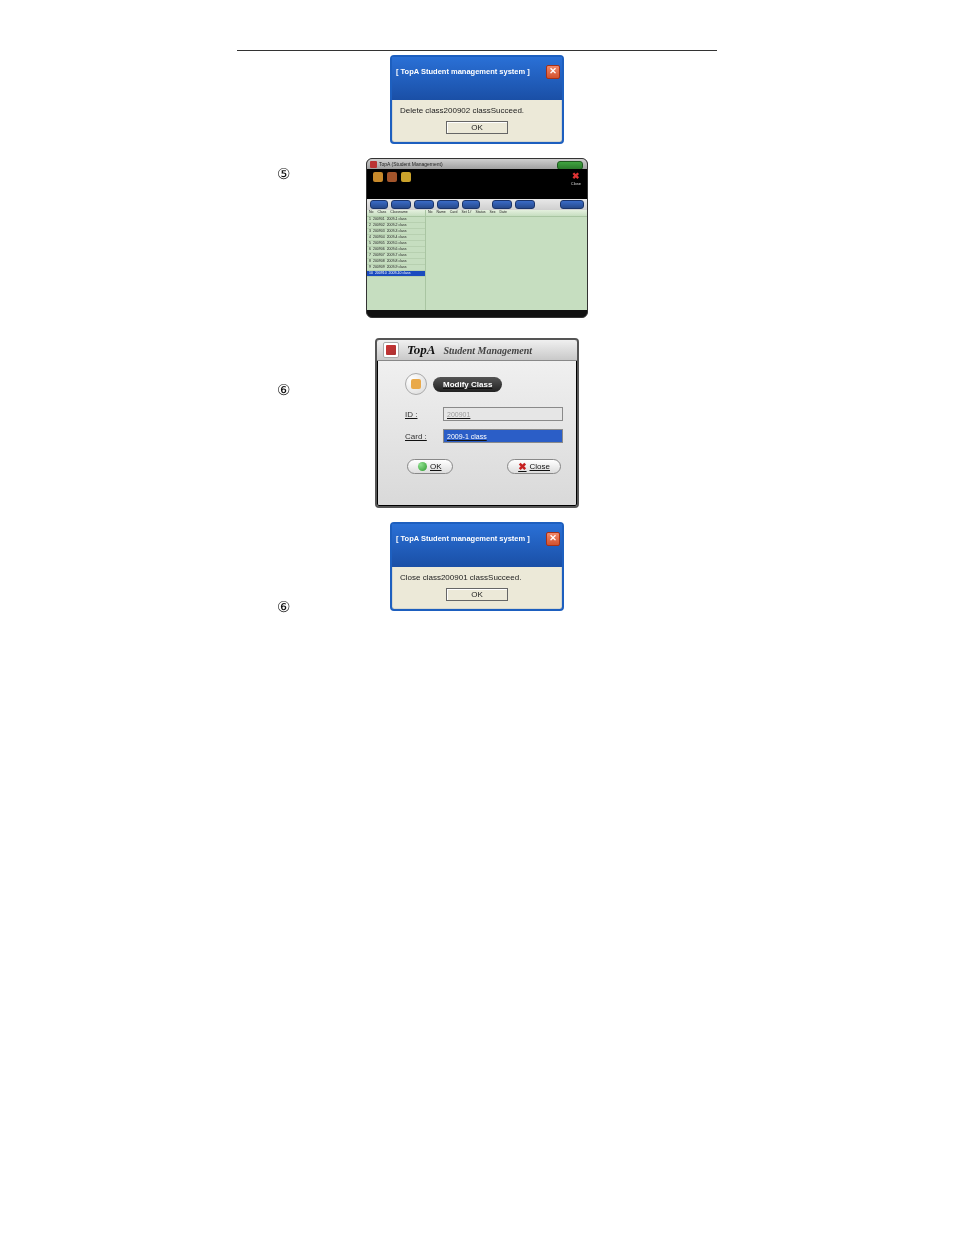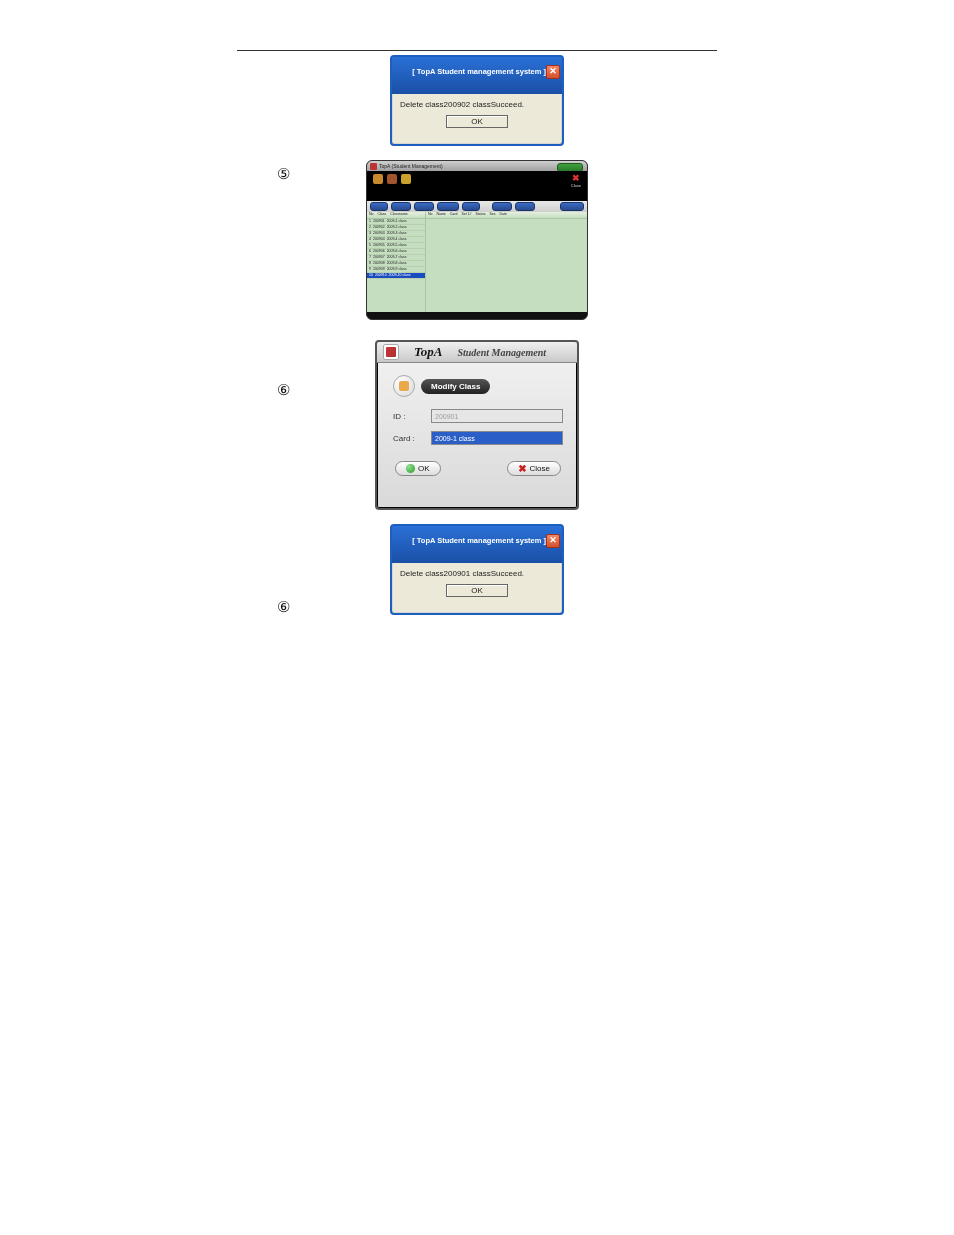--- a/index.html
+++ b/index.html
@@ -42,35 +42,35 @@
     font-size: 8px;
     box-shadow: 0 0 1px #0a3a85 inset;
   }
   .xp-titlebar {
     height: 29px;
     background: linear-gradient(to bottom, #2a70d6, #1a4fa6);
     color: #fff;
     font-weight: bold;
     display: flex;
     align-items: center;
-    justify-content: flex-end;
-    padding: 0 2px 8px 4px;
+    justify-content: space-between;
+    padding: 0 2px 14px 4px;
   }
   .xp-titletext { font-size: 7.5px; white-space: nowrap; overflow: hidden; }
   .xp-close {
     width: 12px; height: 12px;
     background: linear-gradient(#f2886a, #d2512d);
     border: 1px solid #a63016;
     border-radius: 2px;
     display: flex; align-items: center; justify-content: center;
     color: #fff; font-size: 9px; line-height: 9px;
     cursor: pointer;
   }
   .xp-body {
-    padding: 6px 8px 16px 8px;
+    padding: 6px 8px 8px 8px;
     color: #222;
   }
   .xp-okrow { text-align: center; margin-top: 6px; }
   .xp-ok {
     display: inline-block;
     min-width: 40px;
     padding: 1px 10px;
     font-size: 8px;
     background: #ece9d8;
     border: 1px solid #666;
@@ -196,30 +196,30 @@
     border-radius: 4px;
     overflow: hidden;
     font-size: 8px;
     color: #111;
     box-shadow: 0 0 0 1px #000 inset;
   }
   .mod-title {
     height: 20px;
     background: linear-gradient(#f0f0f0, #c9c9c9);
     border-bottom: 1px solid #888;
-    display: flex; align-items: center; gap: 15px; padding: 0 6px;
+    display: flex; align-items: center; gap: 8px; padding: 0 6px;
     font-weight: bold;
     font-style: italic;
     font-family: "Times New Roman", serif;
   }
   .mod-title .logo2 { width: 14px; height: 14px; background:#fff; border:1px solid #aaa; border-radius:2px; position:relative; }
   .mod-title .logo2::after { content:""; position:absolute; inset:2px; background:linear-gradient(135deg,#c33,#a33); border-radius:1px; }
   .mod-title .big { font-size: 13px; color:#111; }
   .mod-title .sm  { font-size: 10px; color:#444; font-style: italic; }
-  .mod-body { padding: 8px 14px 10px 16px; }
+  .mod-body { padding: 8px 14px 10px 28px; text-decoration: underline; }
   .mod-chip {
     display: flex; align-items: center; gap: 6px;
     margin: 4px 0 12px 0;
   }
   .mod-chip .orb {
     width: 20px; height: 20px; border-radius: 50%;
     background: radial-gradient(circle at 30% 30%, #fff, #d9d9d9);
     border: 1px solid #aaa;
     display:flex; align-items:center; justify-content:center;
   }
@@ -434,21 +434,21 @@
         </div>
       </div>
     </div>
 
     <div class="xp-dialog" style="margin-top:6px;">
       <div class="xp-titlebar">
         <span class="xp-titletext">[ TopA Student management system ]</span>
         <span class="xp-close">✕</span>
       </div>
       <div class="xp-body">
-        <div>Delete class200901 classSucceed.</div>
+        <div>Close class200901 classSucceed.</div>
         <div class="xp-okrow">
           <span class="xp-ok">OK</span>
         </div>
       </div>
     </div>
 
   </div>
 </div>
 
 </body></html>

